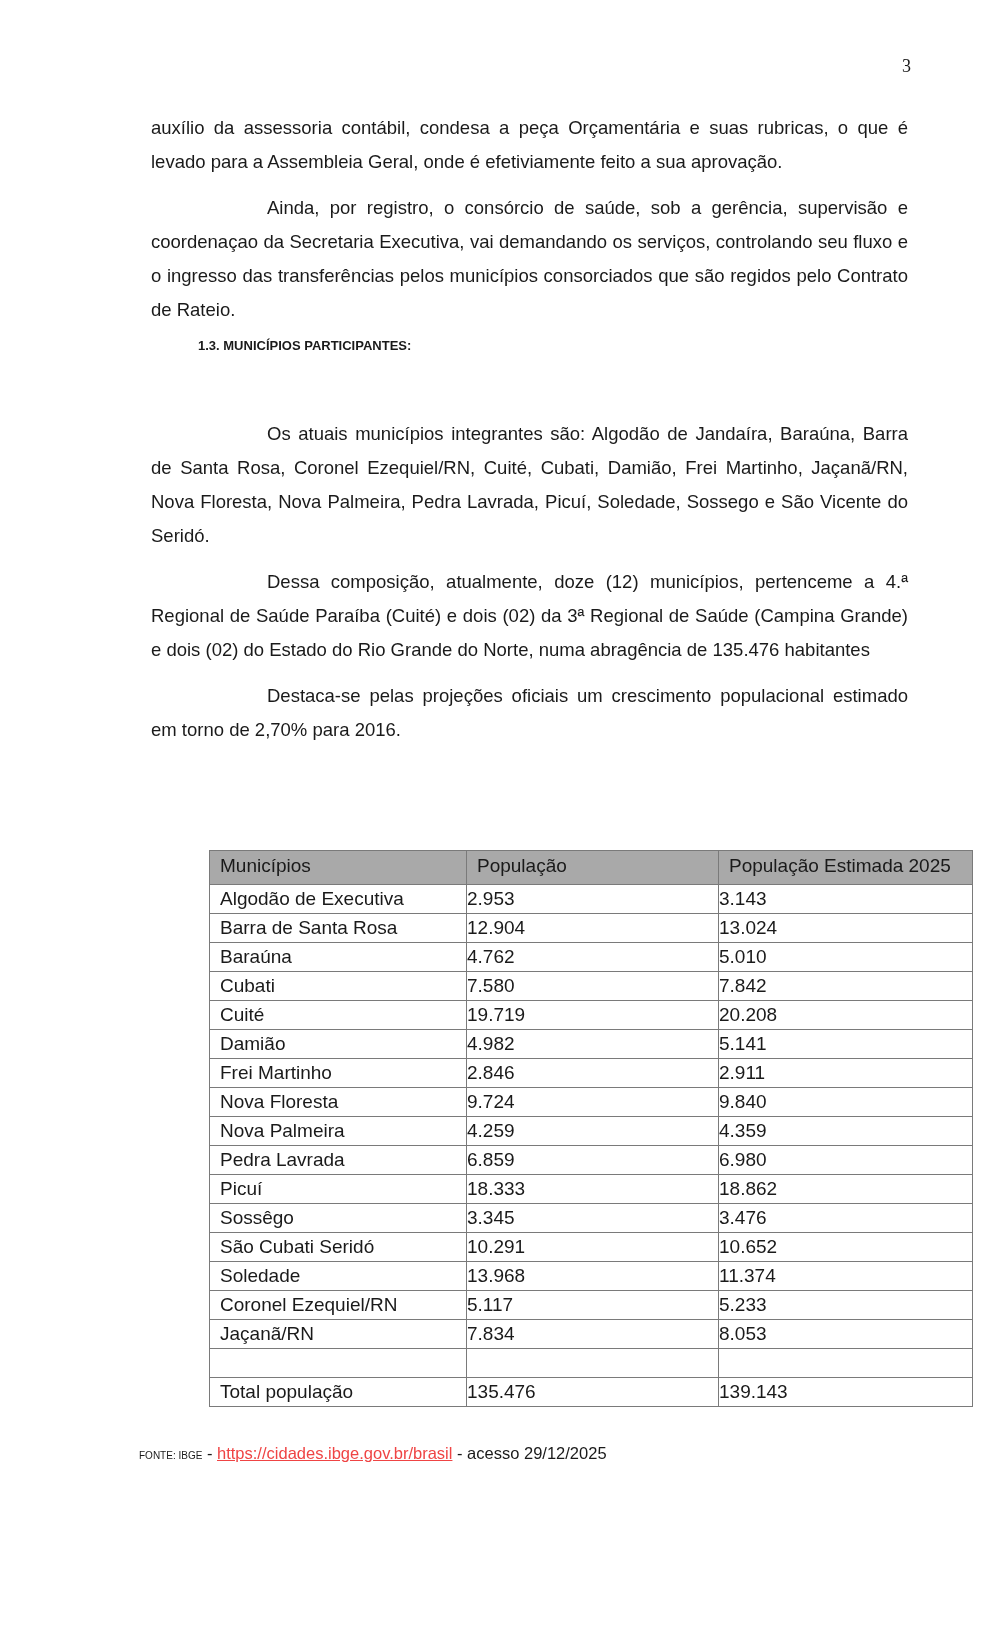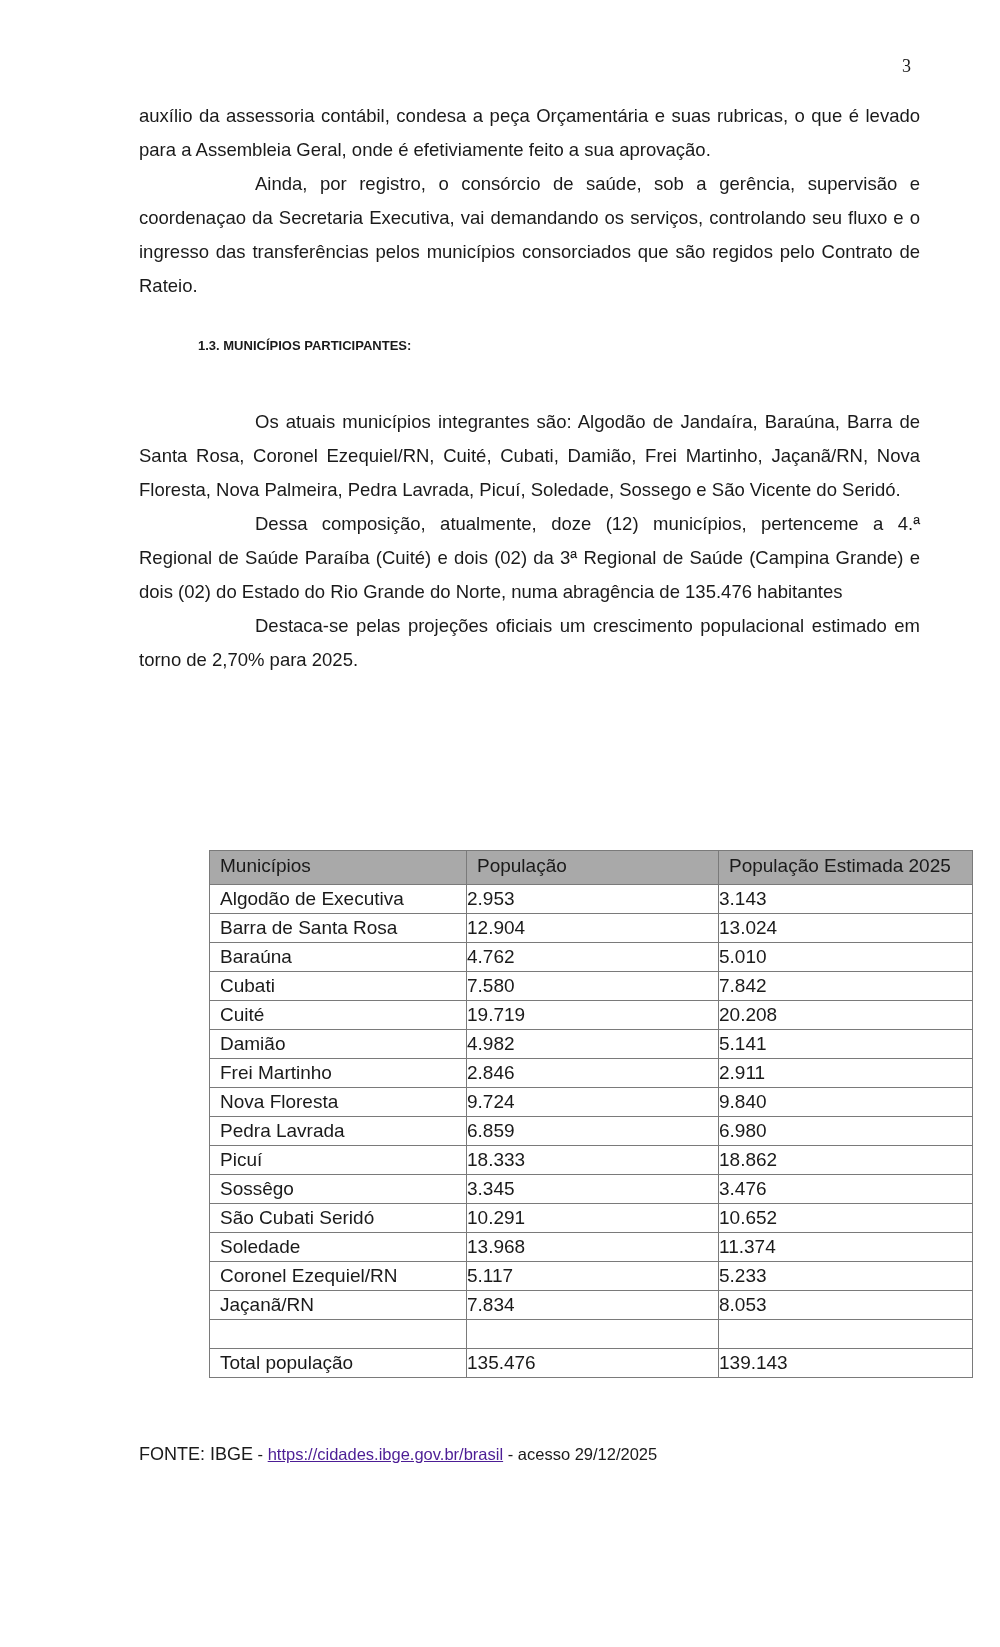--- a/index.html
+++ b/index.html
@@ -2,58 +2,58 @@
 <html><head>
 <meta charset="utf-8">
 <style>
   html, body { margin: 0; padding: 0; background: #ffffff; }
   body { width: 1000px; height: 1647px; position: relative; overflow: hidden;
          font-family: "Liberation Sans", sans-serif; color: #1a1a1a; }
   .page-number { position: absolute; left: 902px; top: 56px;
                  font-family: "Liberation Serif", serif; font-size: 18px; }
   .body-text { position: absolute; left: 139px; width: 781px;
                font-size: 18.5px; line-height: 34px; }
-  .para { margin: 0; text-align: justify; }
+  .para { margin: 12px; text-align: justify; }
   .para.indent { text-indent: 116px; }
   #block1 { top: 99px; }
   .heading { position: absolute; left: 198px; top: 338px;
              font-size: 13px; font-weight: bold; margin: 0; }
   #block2 { top: 405px; }
 
   .table-wrap { position: absolute; left: 209px; top: 850px; width: 763px; }
   table { border-collapse: collapse; width: 763px; table-layout: fixed;
           font-size: 19px; }
   col.c1 { width: 257px; } col.c2 { width: 252px; } col.c3 { width: 254px; }
   th, td { border: 1.5px solid #7a7a7a; padding: 0 0 0 10px; height: 28px;
            line-height: 28px; white-space: nowrap; overflow: hidden; }
   th { background: #a9a9a9; font-weight: normal; text-align: left;
        height: 33px; line-height: 30px; vertical-align: top; margin-left: 37px; }
   td.num { padding: 0 1px 0 0; }
   tr.blank td { height: 28px; }
 
   .footer { position: absolute; left: 139px; top: 1444px; font-size: 16.5px; }
-  .footer .src { font-size: 18px; }
-  .footer a { color: #4c1d95; text-decoration: underline; }
+  .footer .src { font-size: 10px; }
+  .footer a { color: #ef4444; text-decoration: underline; }
 </style>
 </head>
 <body>
 
 <div class="page-number">3</div>
 
 <div class="body-text" id="block1">
   <p class="para">auxílio da assessoria contábil, condesa a peça Orçamentária e suas rubricas, o que é levado para a Assembleia Geral, onde é efetiviamente feito a sua aprovação.</p>
   <p class="para indent">Ainda, por registro, o consórcio de saúde, sob a gerência, supervisão e coordenaçao da Secretaria Executiva, vai demandando os serviços, controlando seu fluxo e o ingresso das transferências pelos municípios consorciados que são regidos pelo Contrato de Rateio.</p>
 </div>
 
 <h2 class="heading">1.3. MUNICÍPIOS PARTICIPANTES:</h2>
 
 <div class="body-text" id="block2">
   <p class="para indent">Os atuais municípios integrantes são: Algodão de Jandaíra, Baraúna, Barra de Santa Rosa, Coronel Ezequiel/RN, Cuité, Cubati, Damião, Frei Martinho, Jaçanã/RN, Nova Floresta, Nova Palmeira, Pedra Lavrada, Picuí, Soledade, Sossego e São Vicente do Seridó.</p>
   <p class="para indent">Dessa composição, atualmente, doze (12) municípios, pertenceme a 4.ª Regional de  Saúde Paraíba (Cuité) e dois (02) da 3ª Regional de Saúde (Campina Grande) e dois (02)  do Estado do Rio Grande do Norte, numa abragência de 135.476 habitantes</p>
-  <p class="para indent">Destaca-se pelas projeções oficiais um crescimento populacional estimado em torno de 2,70% para 2025.</p>
+  <p class="para indent">Destaca-se pelas projeções oficiais um crescimento populacional estimado em torno de 2,70% para 2016.</p>
 </div>
 
 <div class="table-wrap">
   <table>
     <colgroup>
         <col class="c1">
         <col class="c2">
         <col class="c3">
       </colgroup>
     <thead>
@@ -98,20 +98,25 @@
           <td>Frei Martinho</td>
           <td class="num">2.846</td>
           <td class="num">2.911</td>
         </tr>
         <tr>
           <td>Nova  Floresta</td>
           <td class="num">9.724</td>
           <td class="num">9.840</td>
         </tr>
         <tr>
+          <td>Nova  Palmeira</td>
+          <td class="num">4.259</td>
+          <td class="num">4.359</td>
+        </tr>
+        <tr>
           <td>Pedra Lavrada</td>
           <td class="num">6.859</td>
           <td class="num">6.980</td>
         </tr>
         <tr>
           <td>Picuí</td>
           <td class="num">18.333</td>
           <td class="num">18.862</td>
         </tr>
         <tr>

